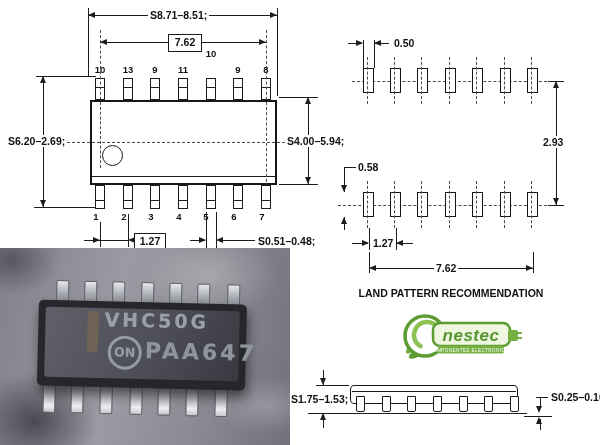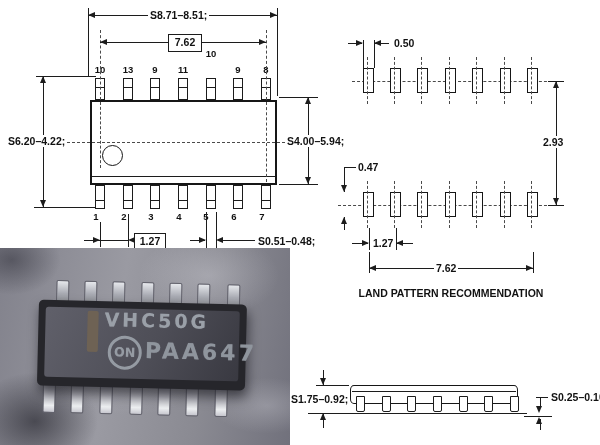--- a/index.html
+++ b/index.html
@@ -113,21 +113,21 @@
     <div class="hl thin" style="left:100px;top:42px;width:166px;"></div>
     <div class="arr l" style="left:100px;top:39px;"></div>
     <div class="arr r" style="left:259px;top:39px;"></div>
     <div class="dimbox" style="left:168px;top:34px;width:32px;height:16px;">7.62</div>
 
     <div class="hl thin" style="left:36px;top:76px;width:60px;"></div>
     <div class="hl thin" style="left:34px;top:207px;width:62px;"></div>
     <div class="vl thin" style="left:43px;top:76px;height:131px;"></div>
     <div class="arr u" style="left:39.5px;top:76px;"></div>
     <div class="arr d" style="left:39.5px;top:200px;"></div>
-    <span class="lbl" style="left:6px;top:135px;">S6.20–4.22;</span>
+    <span class="lbl" style="left:6px;top:135px;">S6.20–2.69;</span>
 
     <div class="hl thin" style="left:279px;top:97px;width:39px;"></div>
     <div class="hl thin" style="left:279px;top:184px;width:39px;"></div>
     <div class="vl thin" style="left:308px;top:97px;height:87px;"></div>
     <div class="arr u" style="left:304.5px;top:97px;"></div>
     <div class="arr d" style="left:304.5px;top:177px;"></div>
     <span class="lbl" style="left:285px;top:135px;">S4.00–5.94;</span>
 
     <div class="vl thin" style="left:100px;top:222px;height:25px;"></div>
     <div class="vl thin" style="left:128px;top:214px;height:33px;"></div>
@@ -178,59 +178,74 @@
     <div class="vl thin" style="left:556px;top:81px;height:124px;"></div>
     <div class="arr u" style="left:552.5px;top:81px;"></div>
     <div class="arr d" style="left:552.5px;top:198px;"></div>
     <span class="lbl" style="left:541px;top:136px;">2.93</span>
 
     <div class="hl thin" style="left:344px;top:167px;width:15px;"></div>
     <div class="vl thin" style="left:344px;top:167px;height:25px;"></div>
     <div class="arr d" style="left:340.5px;top:185px;"></div>
     <div class="vl thin" style="left:344px;top:217px;height:13px;"></div>
     <div class="arr u" style="left:340.5px;top:217px;"></div>
-    <span class="lbl" style="left:356px;top:161px;">0.47</span>
+    <span class="lbl" style="left:356px;top:161px;">0.58</span>
 
     <div class="vl thin" style="left:368.5px;top:228px;height:22px;"></div>
     <div class="vl thin" style="left:396px;top:228px;height:22px;"></div>
     <div class="hl thin" style="left:352px;top:243px;width:16px;"></div>
     <div class="arr r" style="left:361.5px;top:239.5px;"></div>
     <div class="hl thin" style="left:397px;top:243px;width:16px;"></div>
     <div class="arr l" style="left:396px;top:239.5px;"></div>
     <span class="lbl" style="left:371px;top:237px;">1.27</span>
 
     <div class="vl thin" style="left:368.5px;top:252px;height:21px;"></div>
     <div class="vl thin" style="left:532.5px;top:252px;height:21px;"></div>
     <div class="hl thin" style="left:368.5px;top:268px;width:164px;"></div>
     <div class="arr l" style="left:368.5px;top:264.5px;"></div>
     <div class="arr r" style="left:525.5px;top:264.5px;"></div>
     <span class="lbl" style="left:434px;top:262px;">7.62</span>
 
     <div class="note" style="left:348px;top:287px;width:206px;text-align:center;position:absolute;">LAND PATTERN RECOMMENDATION</div>
   </div>
 
+  <div style="position:absolute;left:402px;top:309px;width:120px;height:56px;">
+    <svg width="120" height="56" viewBox="0 0 120 56">
+      <ellipse cx="14" cy="45" rx="8" ry="3.5" transform="rotate(-28 14 45)" fill="#5d9c33"></ellipse>
+      <ellipse cx="9" cy="39" rx="7" ry="3" transform="rotate(-50 9 39)" fill="#76b043"></ellipse>
+      <circle cx="23" cy="27" r="20" fill="#ffffff" stroke="#5d9c33" stroke-width="3.5"></circle>
+      <circle cx="25" cy="26" r="13" fill="none" stroke="#8cc152" stroke-width="4.5" stroke-dasharray="58 24" stroke-linecap="round" transform="rotate(120 25 26)"></circle>
+      <rect x="31" y="14" width="77" height="23" rx="7" fill="#eef6e0" stroke="#5d9c33" stroke-width="2.5"></rect>
+      <rect x="106" y="21" width="10" height="11" rx="2" fill="#76b043"></rect>
+      <line x1="115" y1="24" x2="120" y2="24" stroke="#76b043" stroke-width="2"></line>
+      <line x1="115" y1="29" x2="120" y2="29" stroke="#76b043" stroke-width="2"></line>
+      <text x="69" y="32" text-anchor="middle" font-family="Liberation Sans, sans-serif" font-size="17" font-weight="bold" font-style="italic" fill="#55962e" letter-spacing="0.5">nestec</text>
+      <rect x="36" y="36.5" width="66" height="8" rx="2" fill="#76b043"></rect>
+      <text x="69" y="42.5" text-anchor="middle" font-family="Liberation Sans, sans-serif" font-size="4.6" fill="#ffffff" letter-spacing="0.4">COMPONENTES ELECTRONICOS</text>
+    </svg>
+  </div>
 
   <div>
     <div style="position:absolute;left:350px;top:385px;width:168px;height:19px;border:1.5px solid #161616;border-radius:4px/5px;box-sizing:border-box;background:#fff;"></div>
     <div class="hl thin" style="left:352px;top:391px;width:164px;"></div>
     <div class="spin" style="left:356px;"></div>
     <div class="spin" style="left:381.7px;"></div>
     <div class="spin" style="left:407.3px;"></div>
     <div class="spin" style="left:433px;"></div>
     <div class="spin" style="left:458.7px;"></div>
     <div class="spin" style="left:484.3px;"></div>
     <div class="spin" style="left:510px;"></div>
     <div class="hl thin" style="left:308px;top:413px;width:219px;"></div>
 
     <div class="hl thin" style="left:316px;top:385px;width:33px;"></div>
     <div class="vl thin" style="left:323px;top:370px;height:15px;"></div>
     <div class="arr d" style="left:319.5px;top:378px;"></div>
     <div class="vl thin" style="left:323px;top:413px;height:15px;"></div>
     <div class="arr u" style="left:319.5px;top:413px;"></div>
-    <span class="lbl" style="left:289px;top:393px;">S1.75–0.92;</span>
+    <span class="lbl" style="left:289px;top:393px;">S1.75–1.53;</span>
 
     <div class="hl thin" style="left:536px;top:397px;width:12px;"></div>
     <div class="vl thin" style="left:539.5px;top:397px;height:11px;"></div>
     <div class="arr d" style="left:536px;top:406px;"></div>
     <div class="hl thin" style="left:524px;top:416px;width:28px;"></div>
     <div class="vl thin" style="left:539.5px;top:419px;height:11px;"></div>
     <div class="arr u" style="left:536px;top:417px;"></div>
     <span class="lbl" style="left:549px;top:391px;">S0.25–0.10;</span>
   </div>
 

